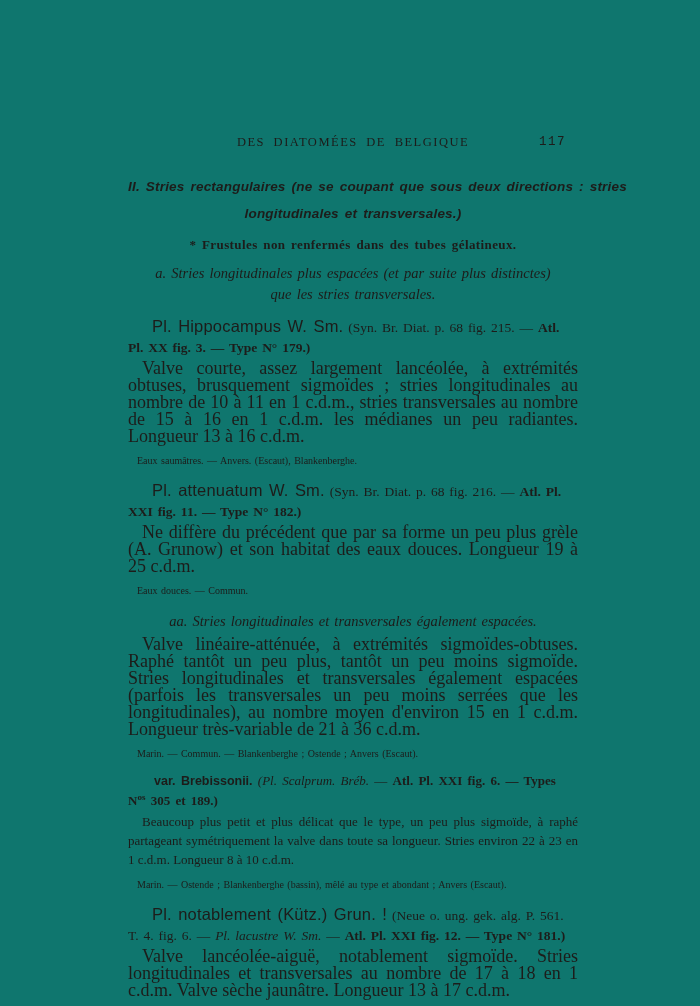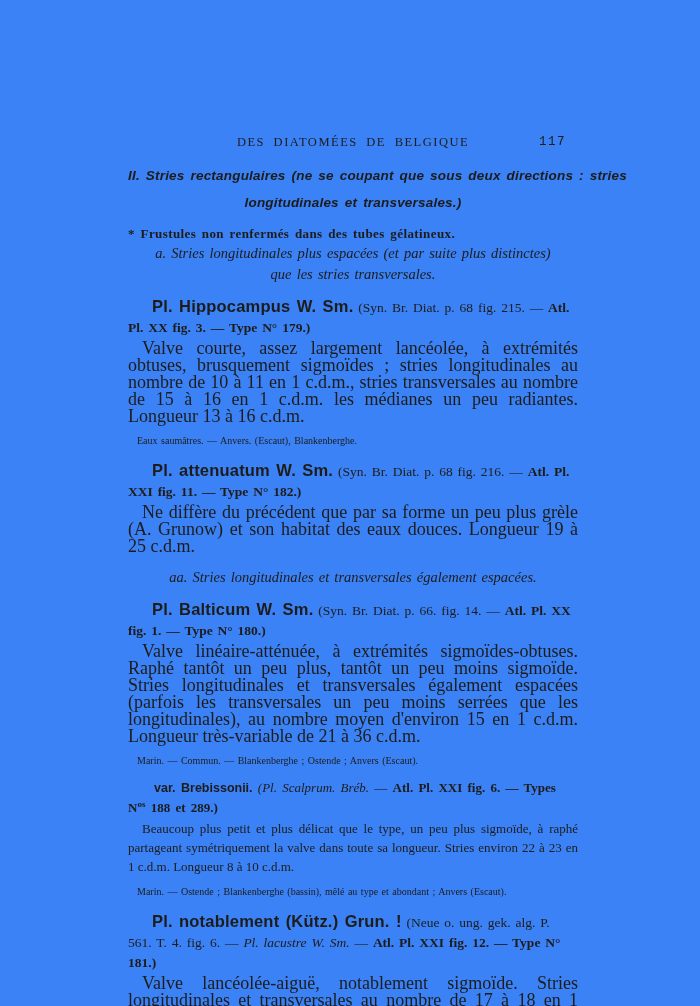--- a/index.html
+++ b/index.html
@@ -4,21 +4,21 @@
 <style>
   html, body {
     margin: 0;
     padding: 0;
     background: #fbfbf9;
   }
   .page {
     position: relative;
     width: 700px;
     height: 1006px;
-    background: #3b82f6;
+    background: #0f766e;
     color: #1d1c1a;
     box-sizing: border-box;
     padding: 134px 122px 0 128px;
     overflow: hidden;
     font-family: "Liberation Serif", serif;
   }
   .running-head {
     position: relative;
     text-align: center;
     font-size: 12.5px;
@@ -27,61 +27,63 @@
     line-height: 16px;
   }
   .page-num {
     position: absolute;
     right: 12px;
     top: 0;
     letter-spacing: 1.5px;
     font-family: Liberation Mono, monospace;
   }
   .section-heading {
-    margin-top: 12px;
+    margin-top: 23px;
     text-align: center;
     font-family: "Liberation Sans", sans-serif;
     font-style: italic;
     font-weight: bold;
     font-size: 13.5px;
     line-height: 27px;
     letter-spacing: 0.2px;
     word-spacing: 2px;
   }
   .section-heading div { white-space: nowrap; }
   .star-note {
     margin-top: 9px;
+    text-align: center;
     font-weight: bold;
     font-size: 13px;
     letter-spacing: 0.4px;
     word-spacing: 2px;
     line-height: 18px;
   }
   .subsection {
+    margin-top: 9px;
     text-align: center;
     font-style: italic;
     font-size: 14.5px;
     line-height: 21px;
     word-spacing: 1.5px;
   }
   .subsection div { white-space: nowrap; }
   .subsection-aa {
     margin-top: 12px;
     margin-bottom: 4px;
   }
   .entry-head {
     margin: 11px 0 0 0;
     text-indent: 24px;
     font-size: 13.5px;
     line-height: 20px;
     word-spacing: 1.5px;
   }
   .species-name {
     font-family: "Liberation Sans", sans-serif;
-    font-weight: bold;
+    font-weight: normal;
     font-style: normal;
     font-size: 16.5px;
     letter-spacing: 0.2px;
   }
   .ref-bold { font-weight: bold; }
   .ref-italic { font-style: italic; }
   .body-par {
     margin: 2px 0 0 0;
     text-indent: 14px;
     text-align: justify;
@@ -141,34 +143,34 @@
 
   <div>
     <p class="entry-head"><span class="species-name">Pl. Hippocampus W. Sm.</span><span> (Syn. Br. Diat. p. 68 fig. 215. — </span><span class="ref-italic"></span><span></span><span class="ref-bold">Atl. Pl. XX fig. 3. — Type N° 179.)</span></p>
     <p class="body-par">Valve courte, assez largement lancéolée, à extrémités obtuses, brusquement sigmoïdes ; stries longitudinales au nombre de 10 à 11 en 1 c.d.m., stries transversales au nombre de 15 à 16 en 1 c.d.m. les médianes un peu radiantes. Longueur 13 à 16 c.d.m.</p>
     <p class="habitat">Eaux saumâtres. — Anvers. (Escaut), Blankenberghe.</p>
   </div>
 
   <div>
     <p class="entry-head"><span class="species-name">Pl. attenuatum W. Sm.</span><span> (Syn. Br. Diat. p. 68 fig. 216. — </span><span class="ref-italic"></span><span></span><span class="ref-bold">Atl. Pl. XXI fig. 11. — Type N° 182.)</span></p>
     <p class="body-par">Ne diffère du précédent que par sa forme un peu plus grèle (A. Grunow) et son habitat des eaux douces. Longueur 19 à 25 c.d.m.</p>
+    <p class="habitat">Eaux douces. — Commun.</p>
   </div>
 
   <div class="subsection subsection-aa">
     <div>aa. Stries longitudinales et transversales également espacées.</div>
   </div>
 
   <div>
-    <p class="entry-head"><span class="species-name">Pl. Balticum W. Sm.</span><span> (Syn. Br. Diat. p. 66. fig. 14. — </span><span class="ref-italic"></span><span></span><span class="ref-bold">Atl. Pl. XX fig. 1. — Type N° 180.)</span></p>
     <p class="body-par">Valve linéaire-atténuée, à extrémités sigmoïdes-obtuses. Raphé tantôt un peu plus, tantôt un peu moins sigmoïde. Stries longitudinales et transversales également espacées (parfois les transversales un peu moins serrées que les longitudinales), au nombre moyen d'environ 15 en 1 c.d.m. Longueur très-variable de 21 à 36 c.d.m.</p>
     <p class="habitat">Marin. — Commun. — Blankenberghe ; Ostende ; Anvers (Escaut).</p>
   </div>
 
   <div>
-    <p class="var-head"><span class="var-label">var. Brebissonii.</span><span class="ref-italic"> (Pl. Scalprum. Bréb.</span><span> — </span><span class="ref-bold">Atl. Pl. XXI fig. 6. — Types N</span><sup class="ref-bold">os</sup><span class="ref-bold"> 188 et 289.)</span></p>
+    <p class="var-head"><span class="var-label">var. Brebissonii.</span><span class="ref-italic"> (Pl. Scalprum. Bréb.</span><span> — </span><span class="ref-bold">Atl. Pl. XXI fig. 6. — Types N</span><sup class="ref-bold">os</sup><span class="ref-bold"> 305 et 189.)</span></p>
     <p class="var-body">Beaucoup plus petit et plus délicat que le type, un peu plus sigmoïde, à raphé partageant symétriquement la valve dans toute sa longueur. Stries environ 22 à 23 en 1 c.d.m. Longueur 8 à 10 c.d.m.</p>
     <p class="habitat">Marin. — Ostende ; Blankenberghe (bassin), mêlé au type et abondant ; Anvers (Escaut).</p>
   </div>
 
   <div>
     <p class="entry-head"><span class="species-name">Pl. notablement (Kütz.) Grun. !</span><span> (Neue o. ung. gek. alg. P. 561. T. 4. fig. 6. — </span><span class="ref-italic">Pl. lacustre W. Sm.</span><span> — </span><span class="ref-bold">Atl. Pl. XXI fig. 12. — Type N° 181.)</span></p>
     <p class="body-par">Valve lancéolée-aiguë, notablement sigmoïde. Stries longitudinales et transversales au nombre de 17 à 18 en 1 c.d.m. Valve sèche jaunâtre. Longueur 13 à 17 c.d.m.</p>
 
   </div>
 

